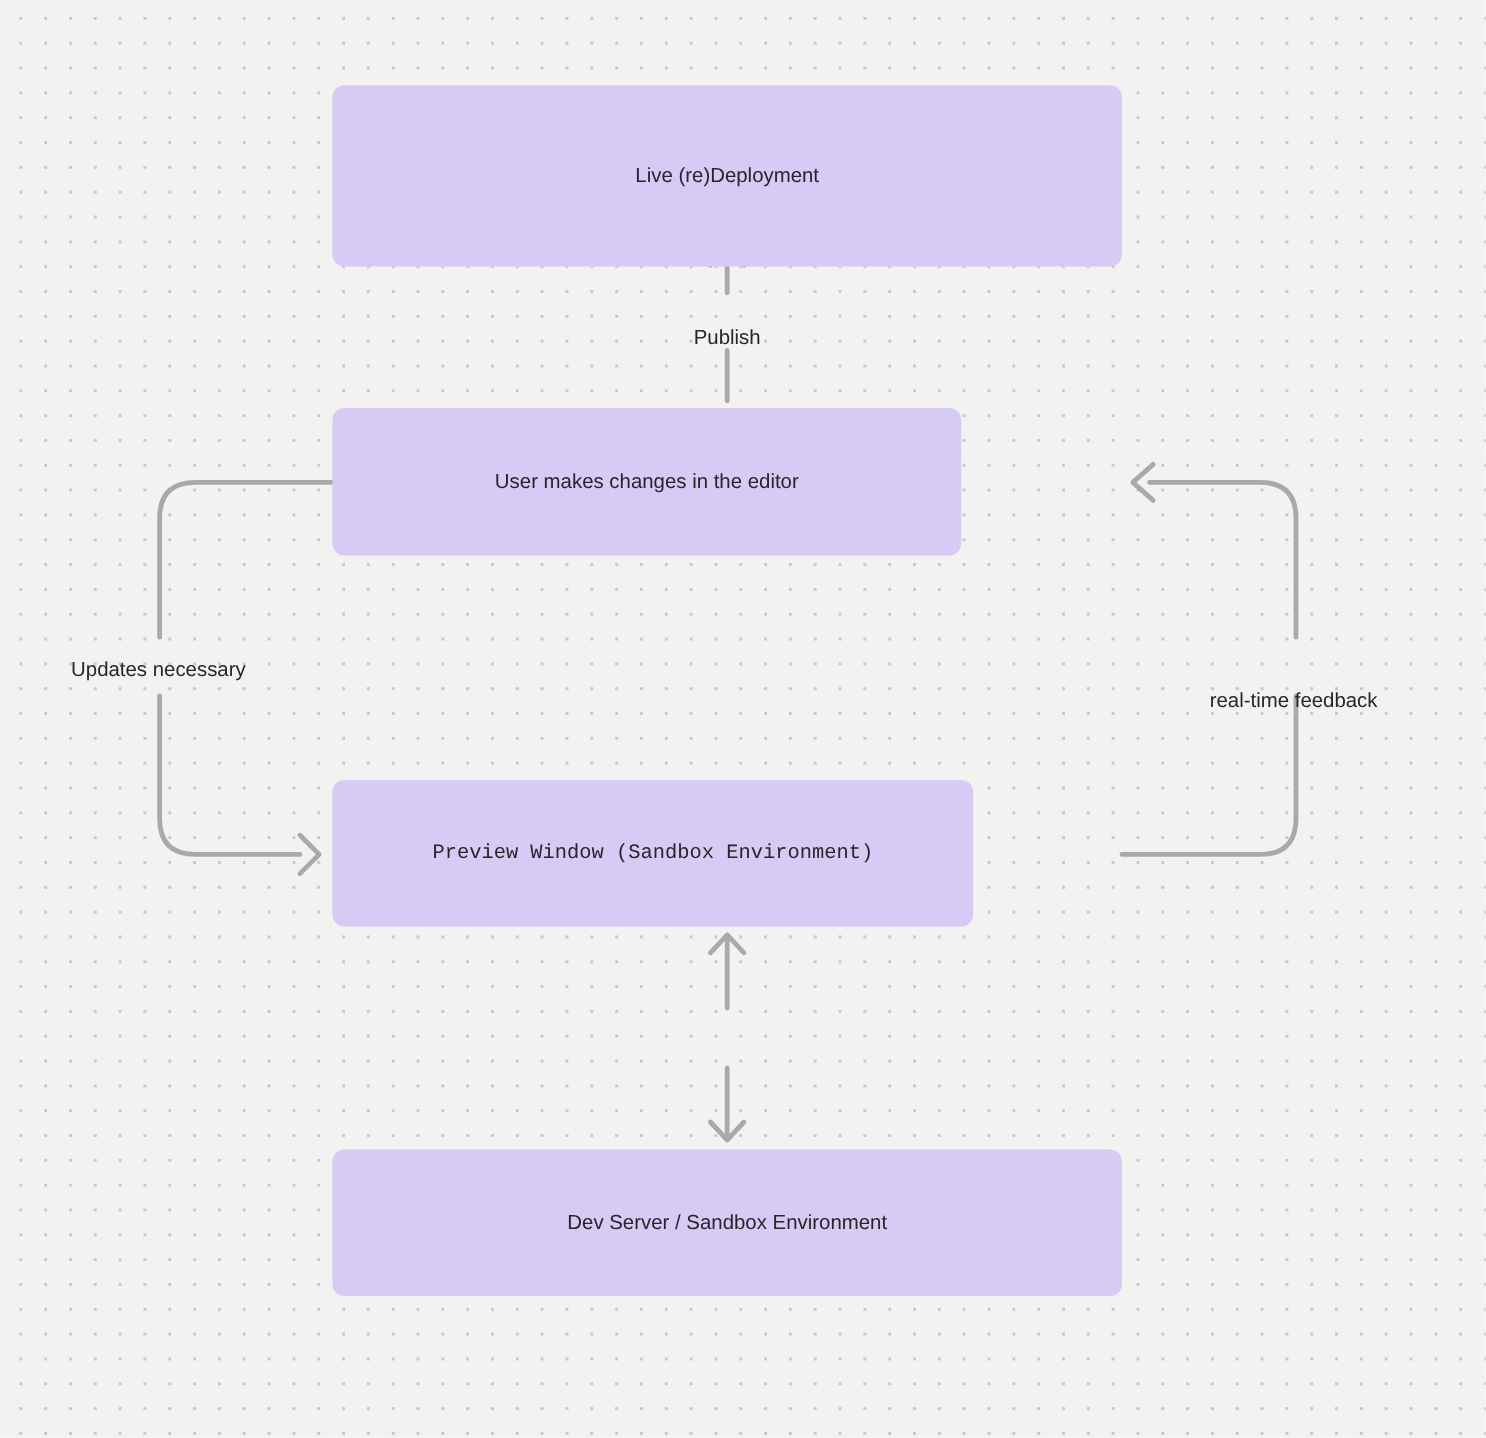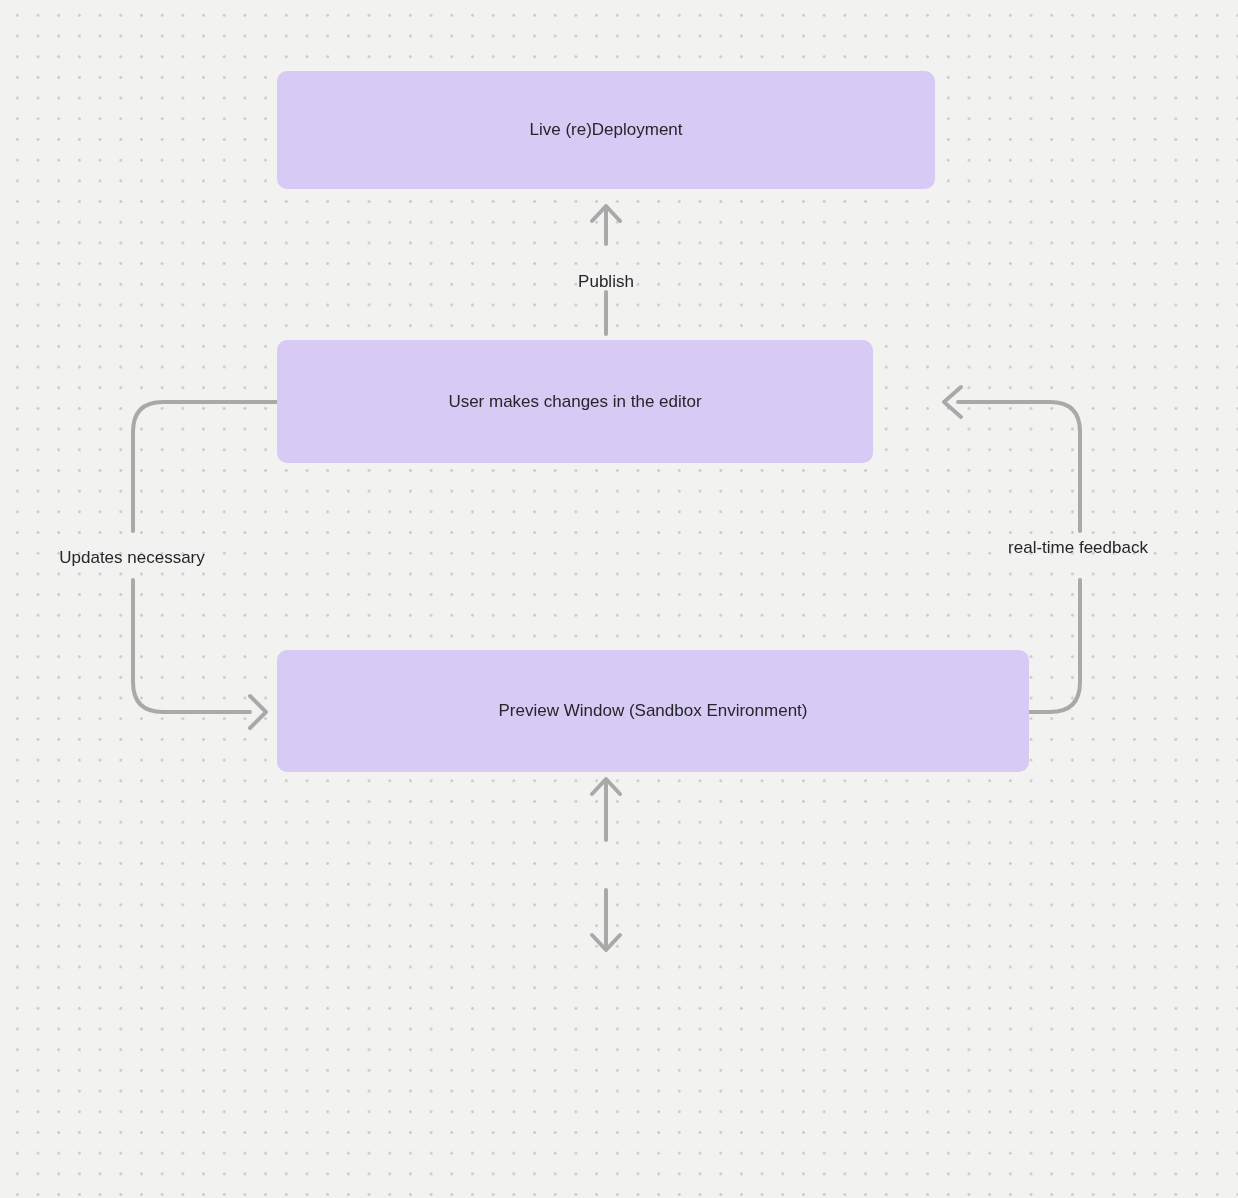--- a/index.html
+++ b/index.html
@@ -26,34 +26,34 @@
     position: absolute;
     background: #d7caf5;
     border-radius: 10px;
     display: flex;
     align-items: center;
     justify-content: center;
     font-size: 17px;
     color: #26262a;
     text-align: center;
   }
-  .n1 { left: 277px; top: 71px;  width: 658px; height: 118px; text-align: right; }
-  .n2 { left: 277px; top: 340px; width: 596px; height: 123px; }
-  .n3 { left: 277px; top: 650px; width: 752px; height: 122px; }
+  .n1 { left: 277px; top: 71px;  width: 658px; height: 151px; text-align: right; }
+  .n2 { left: 277px; top: 340px; width: 524px; height: 123px; }
+  .n3 { left: 277px; top: 650px; width: 534px; height: 122px; font-family: Liberation Mono, monospace; }
   .n4 { left: 277px; top: 958px; width: 658px; height: 122px; }
   .edge-label {
     position: absolute;
     transform: translate(-50%, -50%);
     font-size: 17px;
     color: #26262a;
     white-space: nowrap;
   }
   .l-publish  { left: 606px;  top: 282px; }
   .l-updates  { left: 132px;  top: 558px; }
-  .l-feedback { left: 1078px; top: 548px; }
+  .l-feedback { left: 1078px; top: 584px; }
   .l-spunup   { left: 606px;  top: 866px; }
 </style>
 </head>
 <body>
 
 <div class="canvas">
 
   <svg class="edges" viewBox="0 0 1238 1198" xmlns="http://www.w3.org/2000/svg">
 
     <g>
@@ -87,18 +87,21 @@
   </div>
 
   <div class="node n2">
     <span>User makes changes in the editor</span>
   </div>
 
   <div class="node n3">
     <span>Preview Window (Sandbox Environment)</span>
   </div>
 
+  <div class="node n4">
+    <span>Dev Server / Sandbox Environment</span>
+  </div>
 
   <div class="edge-label l-publish">Publish</div>
   <div class="edge-label l-updates">Updates necessary</div>
   <div class="edge-label l-feedback">real-time feedback</div>
 
 </div>
 
 </body></html>

